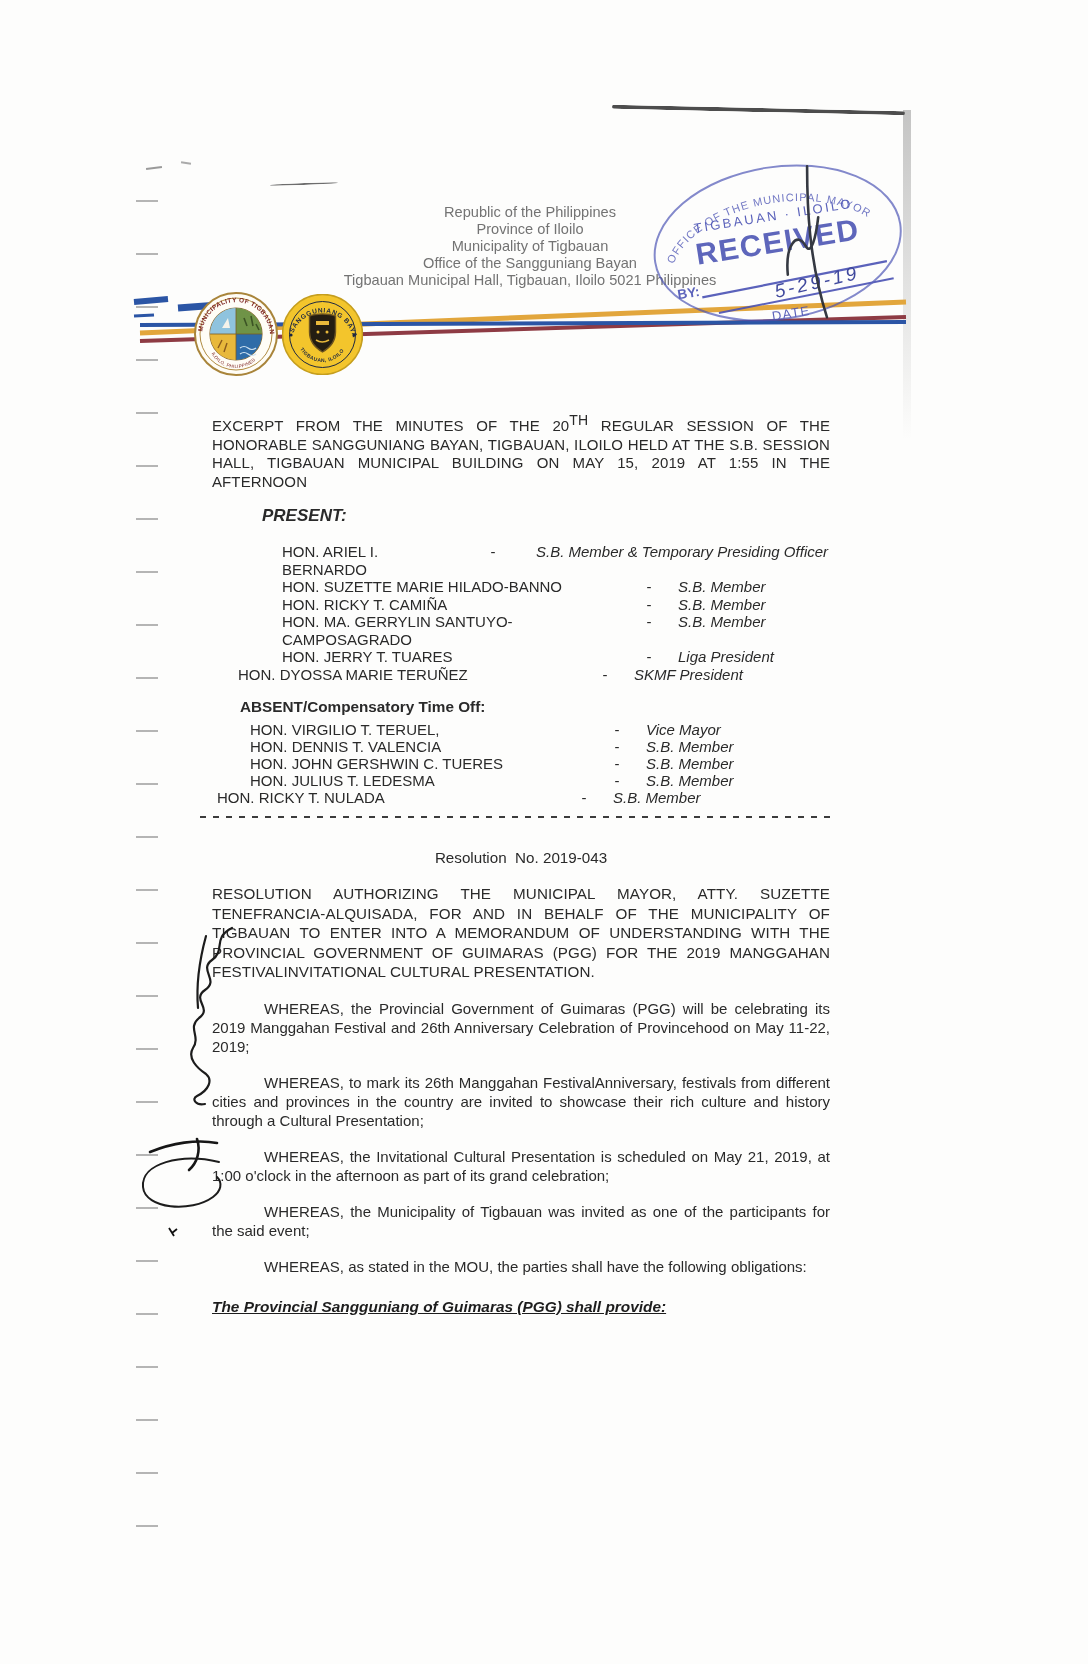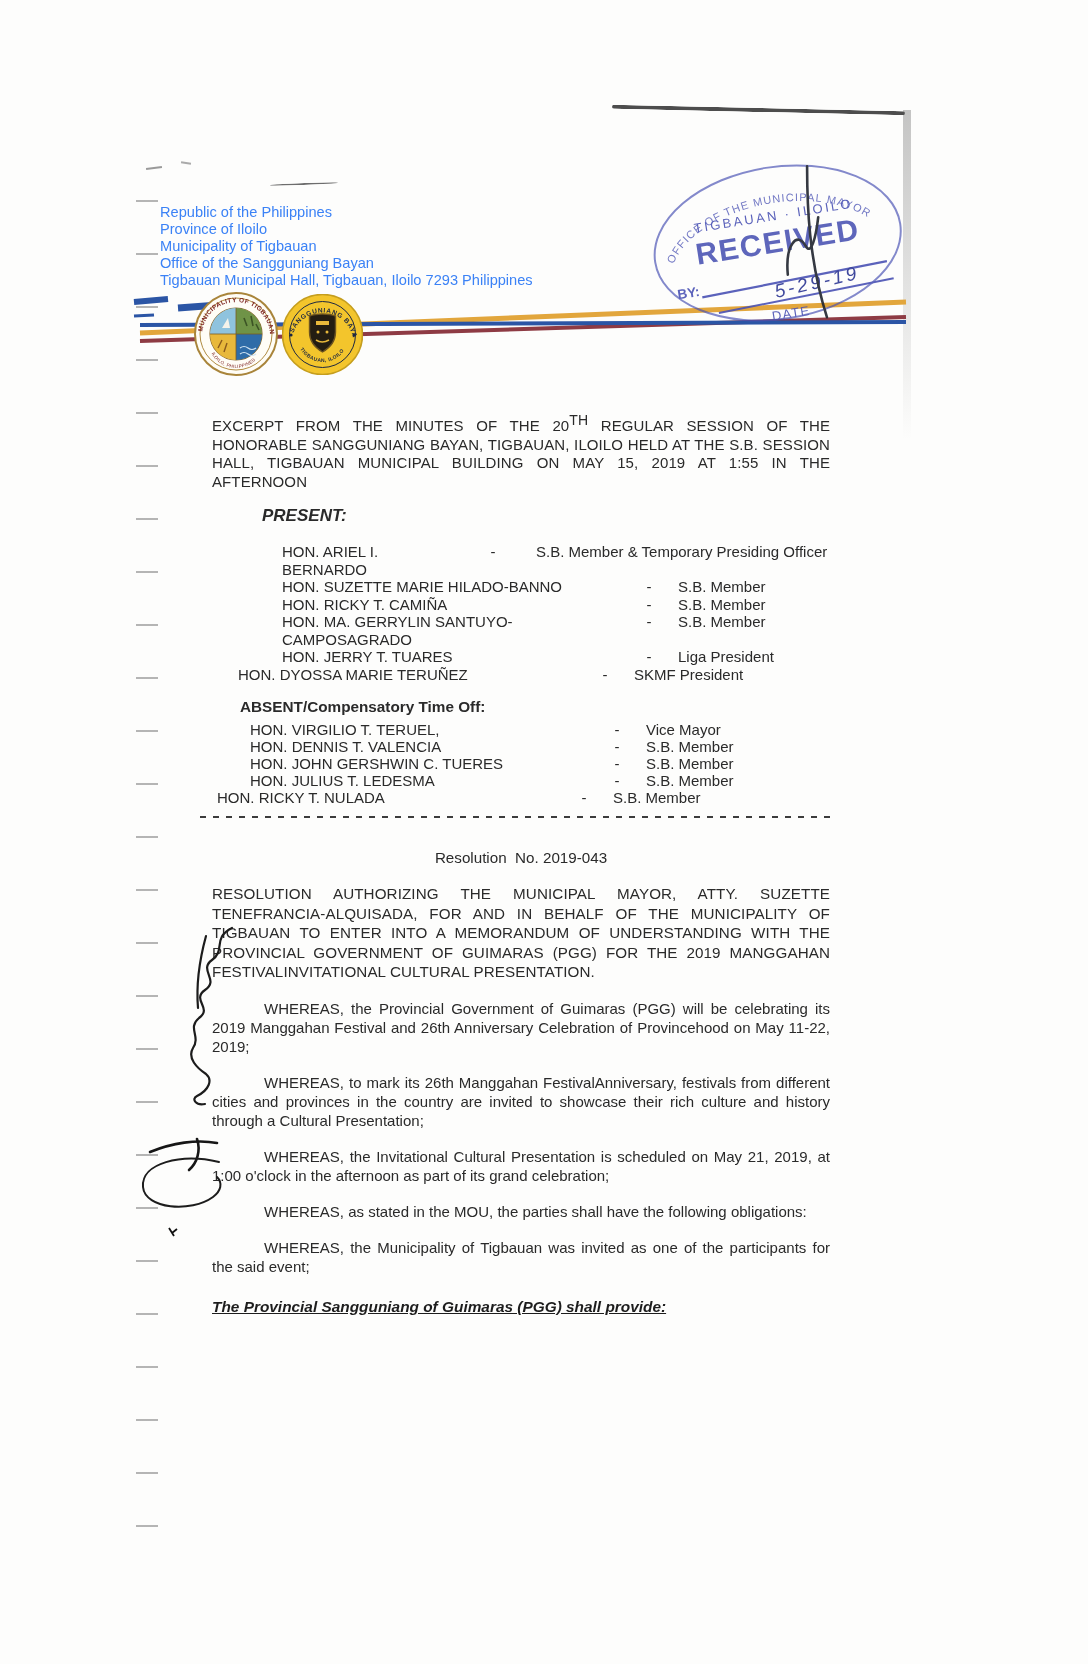--- a/index.html
+++ b/index.html
@@ -21,21 +21,21 @@
   .artifact{position:absolute;pointer-events:none;}
   .top-right-scanline{left:612px;top:108px;width:293px;border-top:4px solid #2f2f2f;border-radius:3px;transform:rotate(1.3deg);opacity:.85;}
   .right-edge-shade{left:903px;top:110px;width:8px;height:330px;background:linear-gradient(to bottom,rgba(90,90,90,.35),rgba(120,120,120,0));}
   .tl-mark-a{left:146px;top:167px;width:16px;border-top:2px solid #9a9a9a;transform:rotate(-7deg);}
   .tl-mark-b{left:181px;top:162px;width:10px;border-top:2px solid #aaa;transform:rotate(8deg);}
   .tl-line{left:270px;top:183px;width:68px;border-top:2.5px solid #6d6d6d;border-radius:60%;transform:rotate(-2deg);}
 
   
   .header-block{
     position:absolute;left:160px;top:204px;width:740px;
-    font-size:14.6px;line-height:17px;color:#3b82f6;
+    text-align:center;font-size:14.6px;line-height:17px;color:#737373;
   }
   .header-block .underline{text-decoration:underline;}
 
   
   .seal{position:absolute;z-index:4;}
   .seal-muni{left:194px;top:292px;width:84px;height:84px;}
   .seal-sb{left:282px;top:294px;width:81px;height:81px;}
 
   
   .tricolor{position:absolute;left:0;top:0;z-index:2;}
@@ -52,21 +52,21 @@
     font-size:15px;line-height:19px;z-index:5;
   }
   .excerpt{text-align:justify;line-height:18.5px;letter-spacing:.1px;}
   .excerpt sup{font-size:14px;vertical-align:super;line-height:0;}
 
   .present-heading{margin:15px 0 0 50px;font-weight:bold;font-style:italic;font-size:17px;}
   .member-list{margin-top:18px;padding-left:70px;}
   .member-list.absent-list{padding-left:38px;margin-top:5px;}
   .mrow{display:grid;grid-template-columns:352px 30px auto;line-height:17.5px;}
   .absent-list .mrow{line-height:17px;}
-  .mrow .mtitle{padding-left:14px;}
+  .mrow .mtitle{padding-left:14px;font-style:italic;}
   .present-list .mrow:nth-of-type(1){grid-template-columns:182px 58px auto;}
   .present-list .mrow:nth-of-type(6){margin-left:-44px;}
   .absent-list .mrow:nth-of-type(5){margin-left:-33px;}
   .mdash{text-align:center;}
   .absent-heading{margin:14px 0 0 28px;font-weight:bold;font-size:15.3px;}
 
   .dashed-rule{
     margin-top:10px;margin-left:-12px;width:632px;height:2px;
     background:repeating-linear-gradient(to right,#3c3c3c 0 6px,transparent 6px 13px);
   }
@@ -90,21 +90,21 @@
   <div class="artifact right-edge-shade"></div>
   <div class="artifact tl-mark-a"></div>
   <div class="artifact tl-mark-b"></div>
   <div class="artifact tl-line"></div>
 
   <div class="header-block">
     <div>Republic of the Philippines</div>
     <div>Province of Iloilo</div>
     <div>Municipality of Tigbauan</div>
     <div>Office of the Sangguniang Bayan</div>
-    <div>Tigbauan Municipal Hall, Tigbauan, Iloilo 7293 Philippines</div>
+    <div>Tigbauan Municipal Hall, Tigbauan, Iloilo 5021 Philippines</div>
   </div>
 
   <svg class="tricolor" width="1088" height="380" viewBox="0 0 1088 380">
     <path d="M134,302 L168,299" stroke="#2b55a5" stroke-width="6" fill="none"></path>
     <path d="M178,308 L232,304" stroke="#2b55a5" stroke-width="7" fill="none"></path>
     <path d="M134,316 L154,315" stroke="#2b55a5" stroke-width="3" fill="none"></path>
     <path d="M140,333 L906,302" stroke="#e2a63c" stroke-width="5" fill="none"></path>
     <path d="M140,341 L906,317" stroke="#8e3b44" stroke-width="4" fill="none"></path>
     <path d="M140,325 L906,322" stroke="#2b55a5" stroke-width="4" fill="none"></path>
   </svg>
@@ -249,22 +249,22 @@
 
     <div class="dashed-rule"></div>
 
     <div class="res-number">Resolution  No. 2019-043</div>
 
     <p class="res-title">RESOLUTION AUTHORIZING THE MUNICIPAL MAYOR, ATTY. SUZETTE TENEFRANCIA-ALQUISADA, FOR AND IN BEHALF OF THE MUNICIPALITY OF TIGBAUAN TO ENTER INTO A MEMORANDUM OF UNDERSTANDING WITH THE PROVINCIAL GOVERNMENT OF GUIMARAS (PGG) FOR THE 2019 MANGGAHAN FESTIVALINVITATIONAL CULTURAL PRESENTATION.</p>
 
     <p class="whereas">WHEREAS, the Provincial Government of Guimaras (PGG) will be celebrating its 2019 Manggahan Festival and 26th Anniversary Celebration of Provincehood on May 11-22, 2019;</p>
     <p class="whereas">WHEREAS, to mark its 26th Manggahan FestivalAnniversary, festivals from different cities and provinces in the country are invited to showcase their rich culture and history through a Cultural Presentation;</p>
     <p class="whereas">WHEREAS, the Invitational Cultural Presentation is scheduled on May 21, 2019, at 1:00 o'clock in the afternoon as part of its grand celebration;</p>
+    <p class="whereas">WHEREAS, the Municipality of Tigbauan was invited as one of the participants for the said event;</p>
     <p class="whereas">WHEREAS, as stated in the MOU, the parties shall have the following obligations:</p>
-    <p class="whereas">WHEREAS, the Municipality of Tigbauan was invited as one of the participants for the said event;</p>
 
     <div class="pgg-heading"><span>The Provincial Sangguniang of Guimaras (PGG) shall provide:</span></div>
 
   </div>
 
   <svg class="hand-marks" width="1088" height="1664" viewBox="0 0 1088 1664">
     <g stroke="#1c1c1c" stroke-width="2.2" fill="none" stroke-linecap="round">
       <path d="M232,928 C212,938 226,950 212,960 C198,970 220,980 205,990 C191,1000 213,1008 199,1018 C187,1028 201,1036 193,1048 C187,1058 197,1068 206,1074 C213,1080 209,1090 197,1096 C191,1099 196,1106 205,1104"></path>
       <path d="M206,936 C200,958 196,984 198,1008"></path>
     </g>

